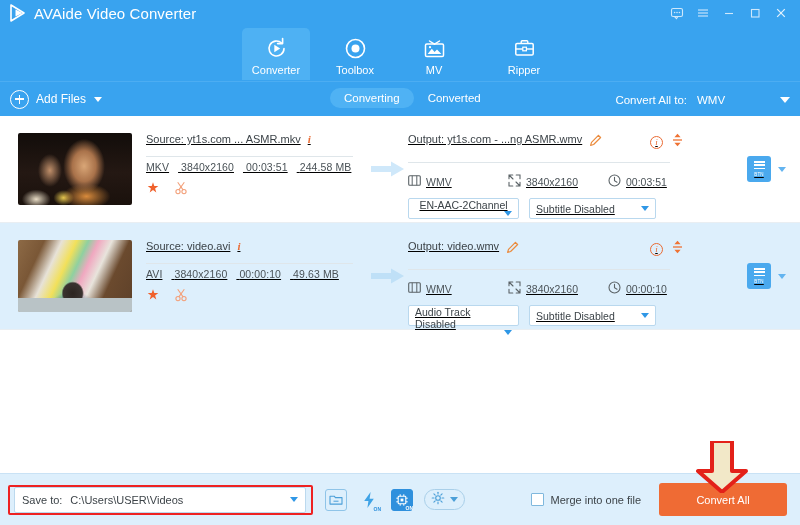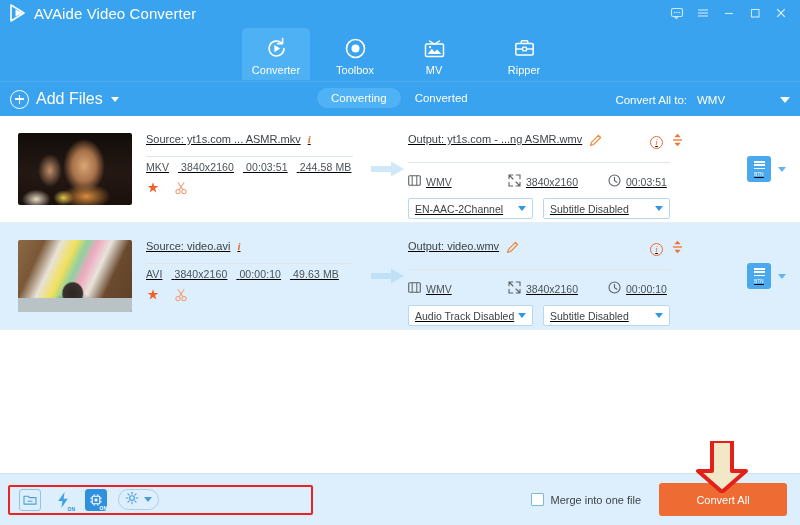--- a/index.html
+++ b/index.html
@@ -75,29 +75,29 @@
   }
   .plus-circle {
     width: 19px; height: 19px; border-radius: 50%;
     border: 1.4px solid #ffffff; position: relative;
   }
   .plus-circle:before, .plus-circle:after {
     content: ""; position: absolute; background: #ffffff;
   }
   .plus-circle:before { left: 4px; top: 7.8px; width: 9px; height: 1.4px; }
   .plus-circle:after  { top: 4px; left: 7.8px; height: 9px; width: 1.4px; }
-  .addfiles-label { font-size: 16px; margin-left: 7px; }
+  .addfiles-label { font-size: 12px; margin-left: 7px; }
   .caret-down {
     width: 0; height: 0; margin-left: 8px;
     border-left: 4.5px solid transparent;
     border-right: 4.5px solid transparent;
     border-top: 5px solid #ffffff;
   }
   .tabs {
-    position: absolute; left: 317px; top: 6px;
+    position: absolute; left: 330px; top: 6px;
     display: flex; align-items: center;
   }
   .tab {
     font-size: 11.5px; color: #ffffff;
     padding: 4px 14px; border-radius: 11px;
   }
   .tab.active { background: #4fb2f4; }
   .convert-all-to {
     position: absolute; right: 10px; top: 0; height: 35px;
     display: flex; align-items: center; color: #ffffff; font-size: 11.5px;
@@ -190,21 +190,21 @@
   }
   .out-meta .mblk { display: flex; align-items: center; gap: 5px; }
   .mblk.fmt { width: 100px; }
   .mblk.res { width: 100px; }
   .selects { display: flex; margin-top: 9px; gap: 10px; }
   .select {
     height: 21px; border: 1px solid #b9d8ee; background: #ffffff;
     border-radius: 2px; display: flex; align-items: center;
     padding: 0 6px; font-size: 10.5px; color: #3c4348;
   }
-  .select.audio { width: 125px; }
+  .select.audio { width: 111px; flex-direction: column; }
   .select.sub { width: 127px; }
   .sel-caret {
     margin-left: auto; width: 0; height: 0;
     border-left: 4px solid transparent;
     border-right: 4px solid transparent;
     border-top: 5px solid #2f97e6;
   }
 
   .row-convert { margin-left: auto; margin-right: 14px; display: flex; align-items: center; gap: 7px; }
   .conv-btn {
@@ -642,20 +642,25 @@
             </span>
           <span class="tag">BTN</span>
         </span>
         <span class="conv-caret"></span>
       </div>
     </div>
 
   </div>
 
   <div class="bottombar">
+    <div class="saveto-box">
+      <span class="saveto-label">Save to:</span>
+      <span class="saveto-value">C:\Users\USER\Videos</span>
+      <span class="saveto-caret"></span>
+    </div>
     <div class="redbox"></div>
 
     <div class="bottom-icons">
       <span class="bi boxed">
         <svg width="14" height="13" viewBox="0 0 14 13">
           <path d="M1 3.2 h4.2 l1.2 1.4 H13 v6.5 H1 Z" fill="none" stroke="#4b9fd8" stroke-width="1.1" stroke-linejoin="round"></path>
           <line x1="4.5" y1="8.2" x2="9.5" y2="8.2" stroke="#4b9fd8" stroke-width="1"></line>
         </svg>
       </span>
       <span class="bi">

